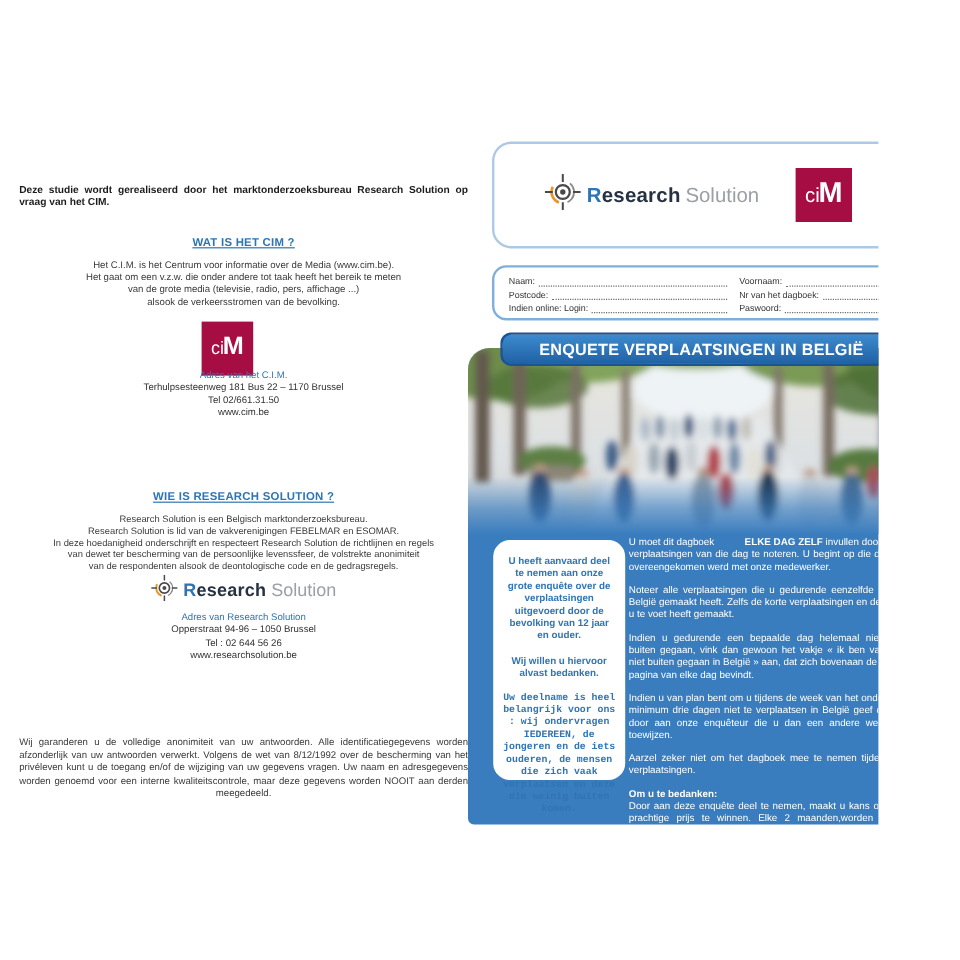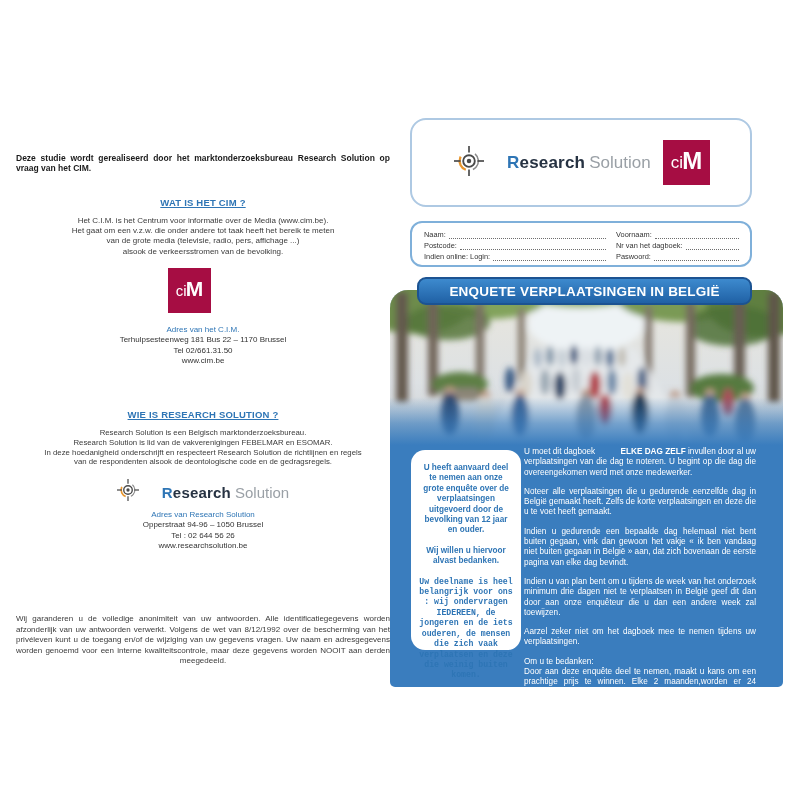--- a/index.html
+++ b/index.html
@@ -1,36 +1,36 @@
 <!DOCTYPE html>
 <html><head>
 <meta charset="utf-8">
 <style>
   html,body{margin:0;padding:0;background:#fff;}
-  #page{position:relative;width:800px;height:800px;background:#fff;font-family:"Liberation Sans",sans-serif;color:#333;overflow:hidden;}
+  #page{position:relative;width:732px;height:800px;background:#fff;font-family:"Liberation Sans",sans-serif;color:#333;overflow:hidden;}
 
   
   .lc{position:absolute;left:16px;width:374px;}
   #intro{top:153px;font-size:8.5px;font-weight:bold;color:#1c1c1c;text-align:justify;}
   .blue-heading{color:#2e75b5;font-weight:bold;text-decoration:underline;font-size:9.5px;text-align:center;letter-spacing:.2px;}
   #wat-heading{top:197px;}
   .center-par{font-size:8px;line-height:10.2px;text-align:center;color:#3a3a3a;}
   #cim-par{top:216px;}
   .cim-square{background:#a60d43;color:#fff;display:flex;align-items:center;justify-content:center;line-height:1;}
   #cim-logo-left{position:absolute;left:168px;top:268px;width:43px;height:45px;}
   .cim-ci{font-size:17px;font-weight:normal;}
   .cim-m{font-size:24px;font-weight:bold;margin-left:-1px;margin-top:-4px;}
   #cim-logo-left .cim-ci{font-size:15px}
   #cim-logo-left .cim-m{font-size:21px}
   .addr{font-size:8px;line-height:10.4px;text-align:center;color:#333;}
   .addr .lbl{color:#2e75b5;}
-  #cim-address{top:325px;}
+  #cim-address{top:308px;}
   #wie-heading{top:409px;}
   #rs-par{top:428px;font-size:7.8px;line-height:9.8px;}
-  .rs-logo{display:flex;align-items:center;justify-content:center;gap:23px;}
+  .rs-logo{display:flex;align-items:center;justify-content:center;gap:5px;}
   #rs-logo-left{top:480px;height:24px;}
   .rs-word-research{font-weight:bold;color:#263242;letter-spacing:.2px;}
   .rs-word-research .r-cap{color:#2e75b5;}
   .rs-word-solution{color:#9aa0a6;font-weight:400;margin-left:4px;}
   #rs-logo-left .rs-text{font-size:15px;}
   #rs-address{top:510px;}
   #privacy{top:614px;font-size:8px;line-height:10.6px;text-align:justify;text-align-last:center;color:#3a3a3a;}
 
   
   #top-card{position:absolute;left:410px;top:118px;width:342px;height:89px;background:#fff;border:2px solid #aec9e3;border-radius:16px;box-sizing:border-box;display:flex;align-items:center;justify-content:space-between;padding:0 40px 0 42px;}
@@ -51,21 +51,21 @@
   #banner{position:absolute;left:417px;top:277px;width:335px;height:28px;background:linear-gradient(#3d8ace,#2061a5);border:2px solid #1c5392;border-radius:9px;box-sizing:border-box;display:flex;align-items:center;justify-content:center;color:#fff;font-weight:bold;font-size:13.5px;letter-spacing:.2px;}
 
   #white-box{position:absolute;left:411px;top:450px;width:110px;height:200px;background:#fff;border-radius:14px;box-sizing:border-box;padding:13px 8px;color:#2e75b5;font-size:8.2px;line-height:10.4px;text-align:center;font-weight:600;}
   #white-box p{margin:0 0 10px 0;}
   #white-box p:last-child{margin-bottom:0;font-family:Liberation Mono, monospace;}
   #white-box .wb-bold{font-weight:800;}
 
   #blue-text{position:absolute;left:524px;top:447px;width:232px;color:#fff;font-size:8.2px;line-height:10.3px;text-align:justify;font-weight:500;}
   #blue-text p{margin:0 0 9px 0;}
   #blue-text .bt-bold{font-weight:800;padding-left:23px;}
-  #blue-text .bt-head{margin-bottom:0;font-weight:400;}
+  #blue-text .bt-head{margin-bottom:0;font-weight:700;}
 </style>
 </head>
 <body>
 
 <div id="page">
 
   <div id="intro" class="lc">Deze studie wordt gerealiseerd door het marktonderzoeksbureau Research Solution op vraag van het CIM.</div>
 
   <div id="wat-heading" class="lc blue-heading">WAT IS HET CIM ?</div>
 
@@ -87,20 +87,21 @@
     <div>Tel  02/661.31.50</div>
     <div>www.cim.be</div>
   </div>
 
   <div id="wie-heading" class="lc blue-heading">WIE IS RESEARCH SOLUTION ?</div>
 
   <div id="rs-par" class="lc center-par">
     <div>Research Solution is een Belgisch marktonderzoeksbureau.</div>
     <div>Research Solution is lid van de vakverenigingen  FEBELMAR en ESOMAR.</div>
     <div>In deze hoedanigheid onderschrijft en respecteert Research Solution de richtlijnen en regels</div>
+    <div>van dewet ter bescherming van de persoonlijke levenssfeer, de volstrekte anonimiteit</div>
     <div>van de respondenten alsook de deontologische code en de gedragsregels.</div>
   </div>
 
   <div id="rs-logo-left" class="lc rs-logo">
     <span>
       <svg width="22" height="22" viewBox="0 0 32 32">
         <circle cx="16" cy="16" r="10" fill="none" stroke="#8a8a8a" stroke-width="1.6" stroke-dasharray="20 43" transform="rotate(-50 16 16)"></circle>
         <circle cx="16" cy="16" r="10" fill="none" stroke="#e8962e" stroke-width="2.4" stroke-dasharray="17 46" transform="rotate(110 16 16)"></circle>
         <circle cx="16" cy="16" r="6.2" fill="none" stroke="#4a4a4a" stroke-width="2"></circle>
         <circle cx="16" cy="16" r="2.4" fill="#4a4a4a"></circle>

